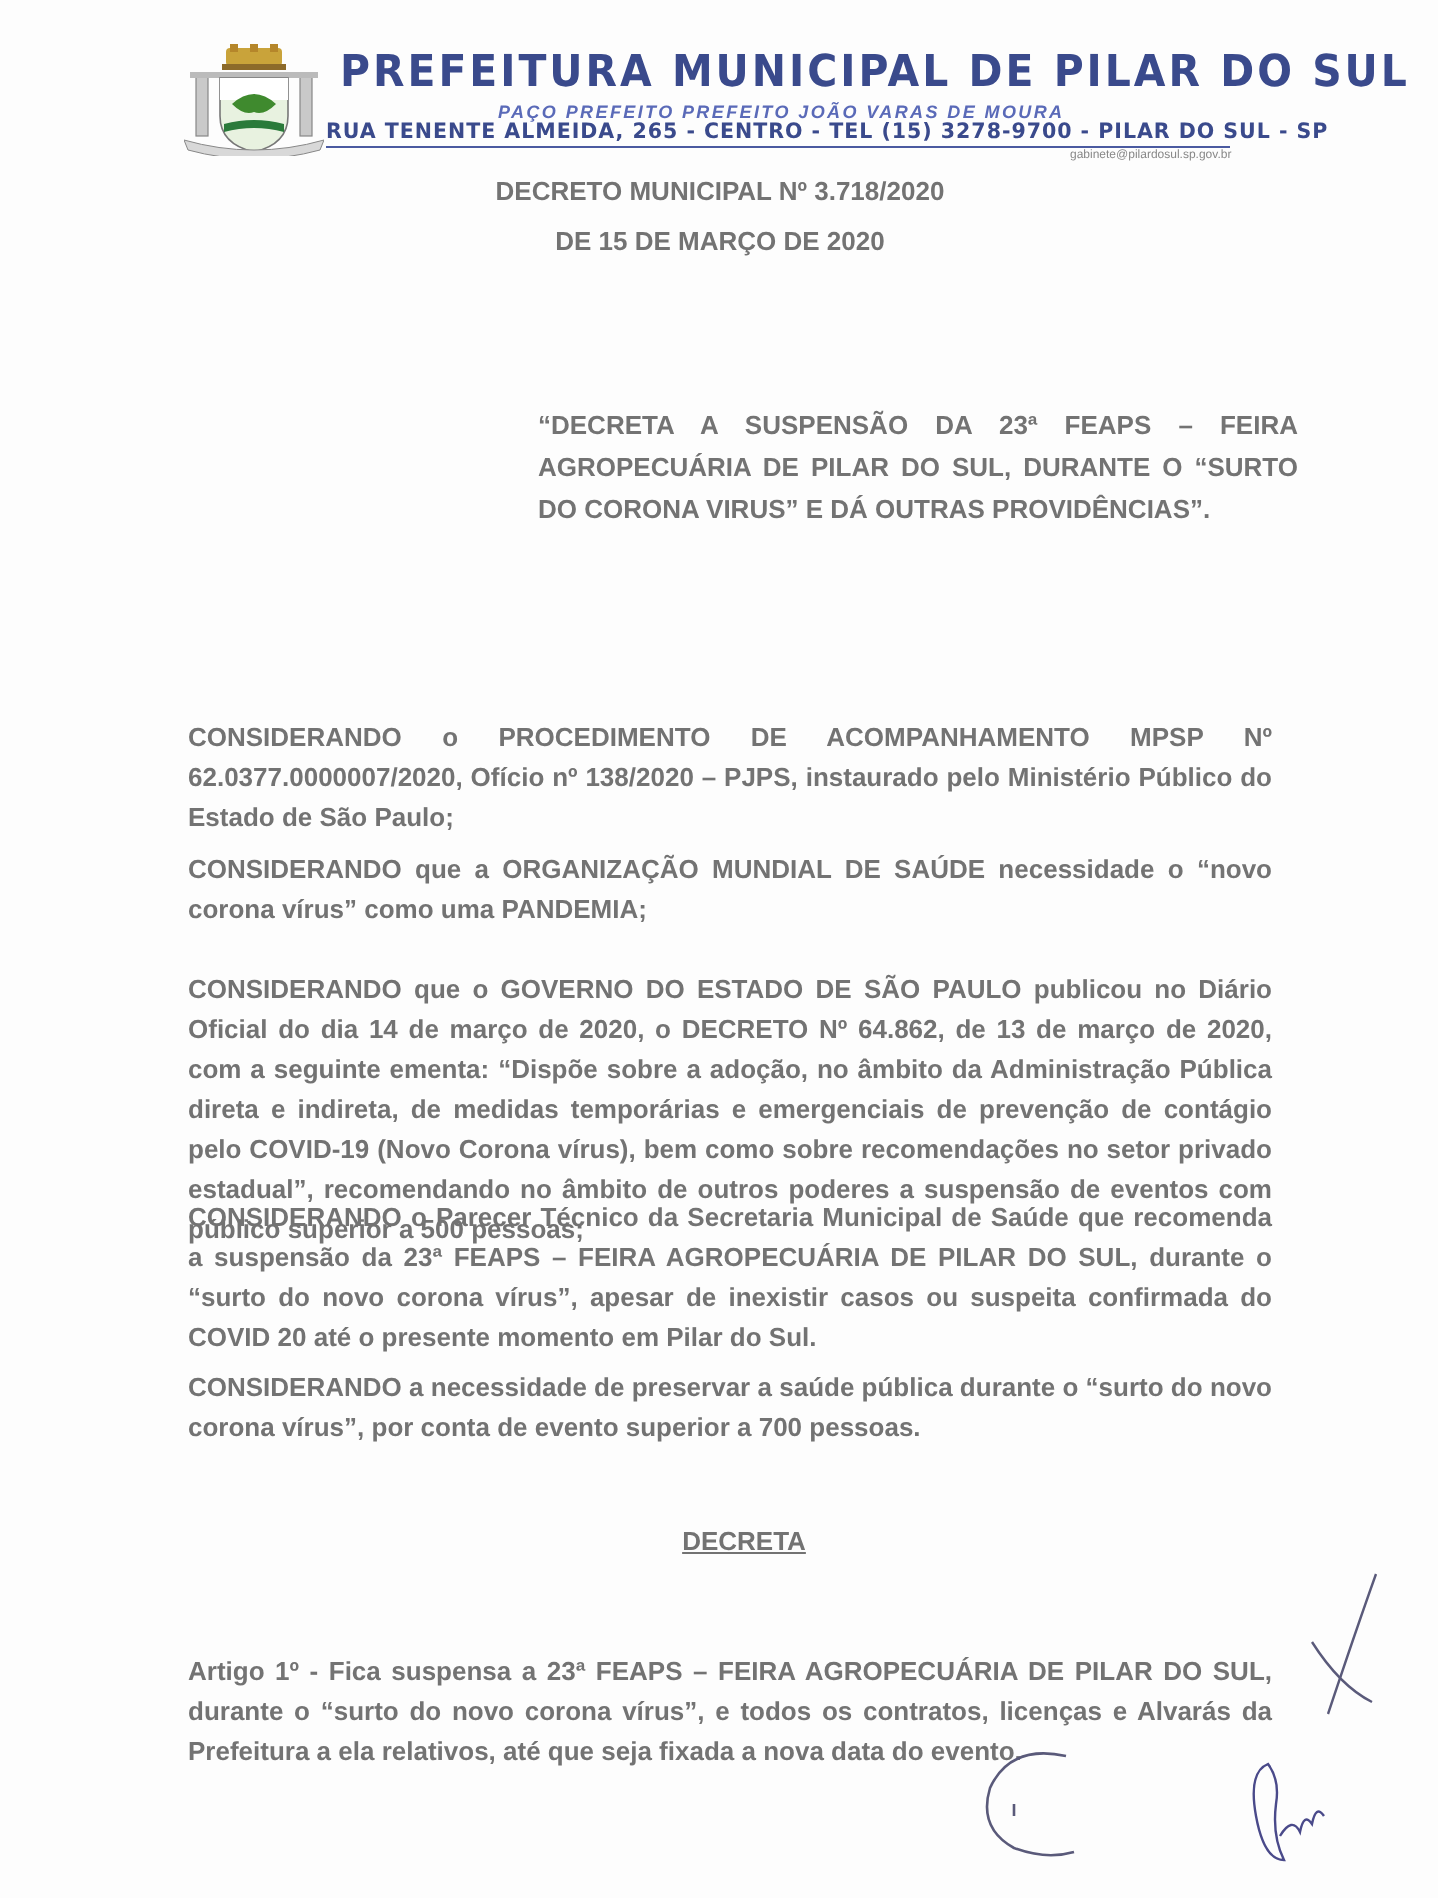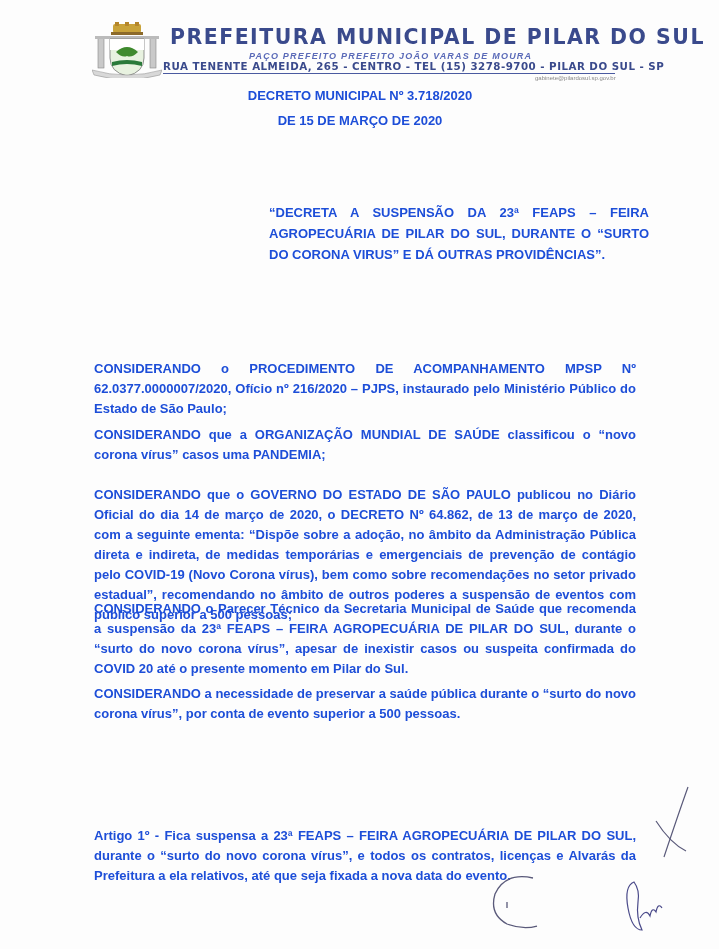--- a/index.html
+++ b/index.html
@@ -20,21 +20,21 @@
       letter-spacing: 1.2px; color: #5a6ab8; white-space: nowrap;
     }
     .hdr-addr {
       position: absolute; left: 163px; top: 60px; font-family: "DejaVu Sans", sans-serif; font-weight: bold;
       font-size: 10.6px; letter-spacing: 0.5px; color: #3a4a8c; white-space: nowrap;
       transform: scaleX(0.97); transform-origin: left top;
     }
     .hdr-rule { position: absolute; left: 163px; top: 73px; width: 452px; height: 1px; background: #4a5aa0; }
     .hdr-email { position: absolute; left: 535px; top: 75px; font-size: 6px; color: #888; white-space: nowrap; }
 
-    .txt { position: absolute; font-family: "Liberation Sans", sans-serif; font-weight: bold; font-size: 13px; line-height: 22px; color: #1d4ed8; }
+    .txt { position: absolute; font-family: "Liberation Sans", sans-serif; font-weight: bold; font-size: 13px; line-height: 22px; color: #737373; }
     .center { text-align: center; }
     .decree-num { left: 200px; top: 85px; width: 320px; }
     .decree-date { left: 200px; top: 110px; width: 320px; }
     .ementa { left: 269px; top: 202px; width: 380px; text-align: justify; text-align-last: left; line-height: 21px; }
     .para { left: 94px; width: 542px; text-align: justify; line-height: 20px; }
     .p-marco { top: 287px; }
     .p-c1 { top: 359px; }
     .p-c2 { top: 425px; }
     .p-c3 { top: 485px; }
     .p-c4 { top: 599px; }
@@ -74,26 +74,27 @@
   <div class="hdr-addr">RUA TENENTE ALMEIDA, 265 - CENTRO - TEL (15) 3278-9700 - PILAR DO SUL - SP</div>
   <div class="hdr-rule"></div>
   <div class="hdr-email">gabinete@pilardosul.sp.gov.br</div>
 
   <div class="txt center decree-num">DECRETO MUNICIPAL Nº  3.718/2020</div>
   <div class="txt center decree-date">DE 15 DE MARÇO DE 2020</div>
 
   <div class="txt ementa">“DECRETA A SUSPENSÃO DA 23ª FEAPS – FEIRA AGROPECUÁRIA DE PILAR DO SUL, DURANTE O “SURTO DO CORONA VIRUS” E DÁ OUTRAS PROVIDÊNCIAS”.</div>
 
 
-  <div class="txt para p-c1">CONSIDERANDO o PROCEDIMENTO DE ACOMPANHAMENTO MPSP Nº 62.0377.0000007/2020, Ofício nº 216/2020 – PJPS, instaurado pelo Ministério Público do Estado de São Paulo;</div>
-  <div class="txt para p-c2">CONSIDERANDO que a ORGANIZAÇÃO MUNDIAL DE SAÚDE classificou o “novo corona vírus” casos uma PANDEMIA;</div>
+  <div class="txt para p-c1">CONSIDERANDO o PROCEDIMENTO DE ACOMPANHAMENTO MPSP Nº 62.0377.0000007/2020, Ofício nº 138/2020 – PJPS, instaurado pelo Ministério Público do Estado de São Paulo;</div>
+  <div class="txt para p-c2">CONSIDERANDO que a ORGANIZAÇÃO MUNDIAL DE SAÚDE necessidade o “novo corona vírus” como uma PANDEMIA;</div>
   <div class="txt para p-c3">CONSIDERANDO que o GOVERNO DO ESTADO DE SÃO PAULO publicou no Diário Oficial do dia 14 de março de 2020, o DECRETO Nº 64.862, de 13 de março de 2020, com a seguinte ementa: “Dispõe sobre a adoção, no âmbito da Administração Pública direta e indireta, de medidas temporárias e emergenciais de prevenção de contágio pelo COVID-19 (Novo Corona vírus), bem como sobre recomendações no setor privado estadual”, recomendando no âmbito de outros poderes a suspensão de eventos com público superior a 500 pessoas;</div>
   <div class="txt para p-c4">CONSIDERANDO o Parecer Técnico da Secretaria Municipal de Saúde que recomenda a suspensão da 23ª FEAPS – FEIRA AGROPECUÁRIA DE PILAR DO SUL, durante o “surto do novo corona vírus”, apesar de inexistir casos ou suspeita confirmada do COVID 20 até o presente momento em Pilar do Sul.</div>
-  <div class="txt para p-c5">CONSIDERANDO a necessidade de preservar a saúde pública durante o “surto do novo corona vírus”, por conta de evento superior a 500 pessoas.</div>
+  <div class="txt para p-c5">CONSIDERANDO a necessidade de preservar a saúde pública durante o “surto do novo corona vírus”, por conta de evento superior a 700 pessoas.</div>
 
+  <div class="txt center decreta">DECRETA</div>
 
   <div class="txt para p-art">Artigo 1º - Fica suspensa a  23ª FEAPS – FEIRA AGROPECUÁRIA DE PILAR DO SUL, durante o “surto do novo corona vírus”, e todos os contratos, licenças e Alvarás da Prefeitura a ela relativos, até que seja fixada a nova data do evento.</div>
 
   <svg class="sig" style="left:485px; top:872px;" width="60" height="60" viewBox="0 0 60 60">
     <path d="M48 6 Q20 0 10 22 Q4 42 22 52 Q38 58 52 54" fill="none" stroke="#5a5a7a" stroke-width="1.3"></path>
     <path d="M22 30 L22 36" stroke="#5a5a7a" stroke-width="1.3"></path>
   </svg>
   <svg class="sig" style="left:620px; top:878px;" width="50" height="60" viewBox="0 0 50 60">
     <path d="M14 4 Q4 8 8 30 Q12 52 22 52 Q16 40 18 24 Q20 12 14 4 Z" fill="none" stroke="#4a4a8a" stroke-width="1.2"></path>
     <path d="M20 40 Q26 30 30 38 Q32 28 36 34 Q38 24 42 30" fill="none" stroke="#4a4a8a" stroke-width="1.2"></path>

